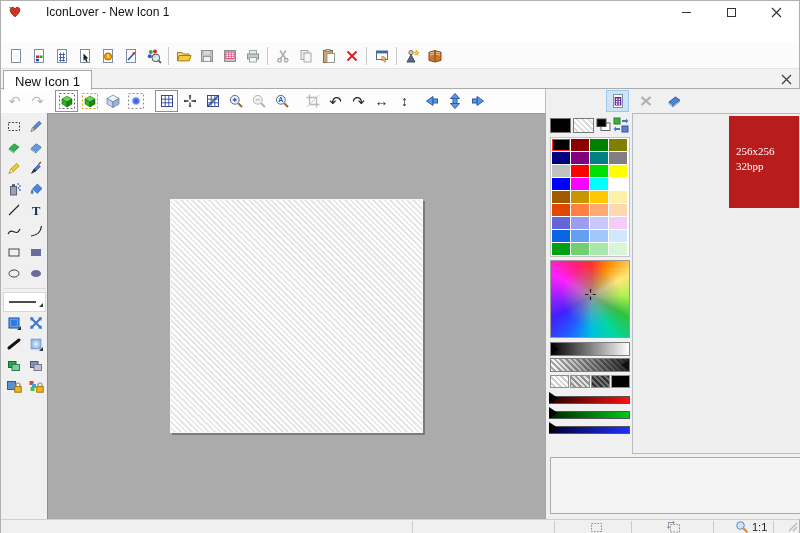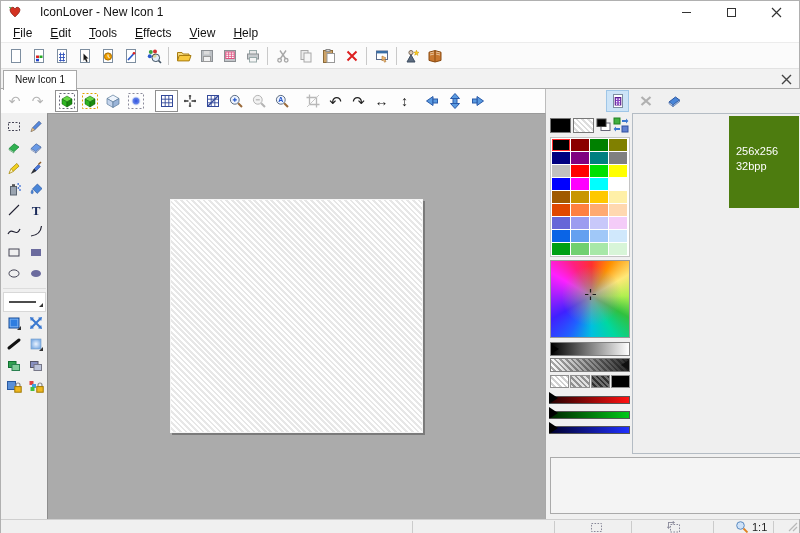--- a/index.html
+++ b/index.html
@@ -1,35 +1,35 @@
 <!DOCTYPE html>
 <html><head>
 <meta charset="utf-8">
 <style>
 *{margin:0;padding:0;box-sizing:border-box}
 html,body{width:800px;height:533px;overflow:hidden;background:#fff;font-family:"Liberation Sans",sans-serif}
 #app{position:relative;width:800px;height:533px;border:1px solid #b0b0b0;background:#fff}
 
 .titlebar{position:absolute;left:0;top:0;width:100%;height:22px;background:#fff;display:flex;align-items:center}
 .logo{margin-left:7px;display:flex}
-.title-text{margin-left:18px;font-size:12px;color:#111}
+.title-text{margin-left:24px;font-size:12px;color:#111}
 .win-controls{position:absolute;right:0;top:0;height:22px;display:flex}
 .win-btn{width:45px;height:22px;display:flex;align-items:center;justify-content:center}
 .min-glyph{width:9px;height:1px;background:#333}
 .max-glyph{width:9px;height:9px;border:1px solid #333}
 
 .menubar{position:absolute;left:0;top:22px;width:100%;height:20px;background:#fff;display:flex;align-items:center;padding-left:3px;border-bottom:1px solid #ececec}
 .menu-item{display:inline-block;padding:2px 9px;font-size:12px;color:#111}
 .menu-item::first-letter{text-decoration:underline}
 
 .toolbar-main{position:absolute;left:0;top:42px;width:100%;height:26px;background:#fbfbfb;display:flex;align-items:center;padding-left:3px;border-bottom:1px solid #e2e2e2}
 .tbi{width:23px;height:22px;display:flex;align-items:center;justify-content:center;border:1px solid transparent}
 .tsep{width:1px;height:18px;background:#c9c9c9;margin:0 3px}
 .tabbar{position:absolute;left:0;top:68px;width:100%;height:20px;background:#f2f2f2;border-bottom:1px solid #aaa}
-.tab{position:absolute;left:2px;top:1px;height:20px;background:#fff;border:1px solid #a8a8a8;border-bottom:none;padding:3px 11px 0 11px;font-size:10px;color:#111;z-index:2}
+.tab{position:absolute;left:2px;top:1px;height:20px;background:#fff;border:1px solid #a8a8a8;border-bottom:none;padding:3px 11px 0 11px;font-size:13px;color:#111;z-index:2}
 .tab-close{position:absolute;right:5px;top:2px;width:16px;height:16px;display:flex;align-items:center;justify-content:center}
 .toolbar-edit{position:absolute;left:0;top:88px;width:544px;height:24px;background:#fdfdfd;display:flex;align-items:center;padding-left:2px}
 .panel-toolbar{position:absolute;left:544px;top:88px;width:256px;height:24px;background:#f0f0f0;border-left:1px solid #bcbcbc;display:flex;align-items:center;padding-left:60px;gap:5px}
 .tbi.pressed{border:1px solid #8f8f8f;background:#fff}
 .tbi.hl{border:1px solid #9fc6e7;background:#cde4f7}
 .glyph{font-size:14px;color:#222;line-height:1}
 .glyph.dis{color:#b4b4b4}
 
 .tools-palette{position:absolute;left:0;top:112px;width:46px;height:406px;background:#f0f0f0;padding:3px 0 0 2px;display:grid;grid-template-columns:21px 21px;gap:1px;align-content:start}
 .tool{width:21px;height:20px;display:flex;align-items:center;justify-content:center}
@@ -113,28 +113,20 @@
           <span class="max-glyph"></span>
         </span>
       <span class="win-btn">
         <svg class="ic" width="11" height="11" viewBox="0 0 11 11">
             <path d="M1 1 L10 10 M10 1 L1 10" stroke="#333" stroke-width="1.2"></path>
           </svg>
       </span>
     </div>
   </div>
 
-  <div class="menubar">
-    <span class="menu-item">File</span>
-    <span class="menu-item">Edit</span>
-    <span class="menu-item">Tools</span>
-    <span class="menu-item">Effects</span>
-    <span class="menu-item">View</span>
-    <span class="menu-item">Help</span>
-  </div>
 
   <div class="toolbar-main">
     <span class="tbi">
         <svg class="ic" width="16" height="16" viewBox="0 0 16 16">
           <rect x="3.5" y="1.5" width="9" height="13" fill="#fff" stroke="#7d8ea0"></rect>
         </svg>
       </span>
     <span class="tbi">
         <svg class="ic" width="16" height="16" viewBox="0 0 16 16">
           <rect x="3.5" y="1.5" width="9" height="13" fill="#fff" stroke="#7d8ea0"></rect>
@@ -668,21 +660,21 @@
             <span class="rgb-fill rgb-green"></span>
           </div>
         <div class="rgb-row">
             <span class="flag"></span>
             <span class="rgb-fill rgb-blue"></span>
           </div>
       </div>
     </div>
 
     <div class="preview-panel">
-      <div class="format-item" style="background: #4d7c0f;">
+      <div class="format-item" style="background: #b91c1c; font-family: Liberation Serif, serif;">
         <div>256x256</div>
         <div>32bpp</div>
       </div>
     </div>
 
     <div class="info-panel"></div>
   </div>
 
   <div class="statusbar">
     <span class="sb-div" style="left:411px"></span>

